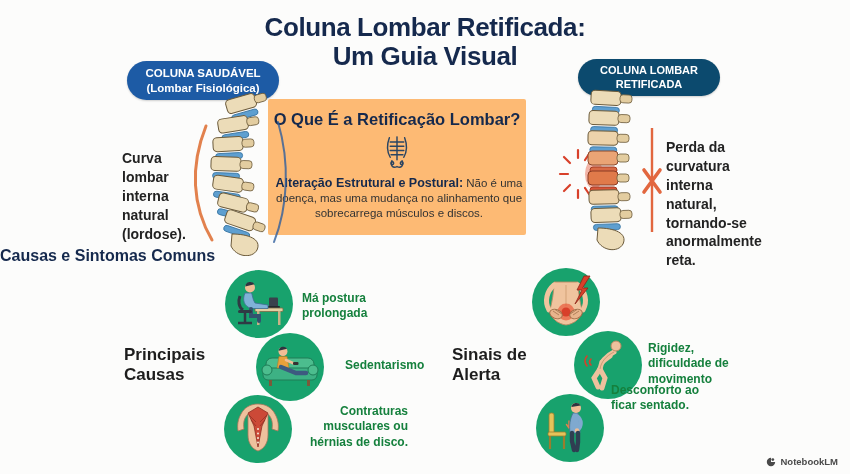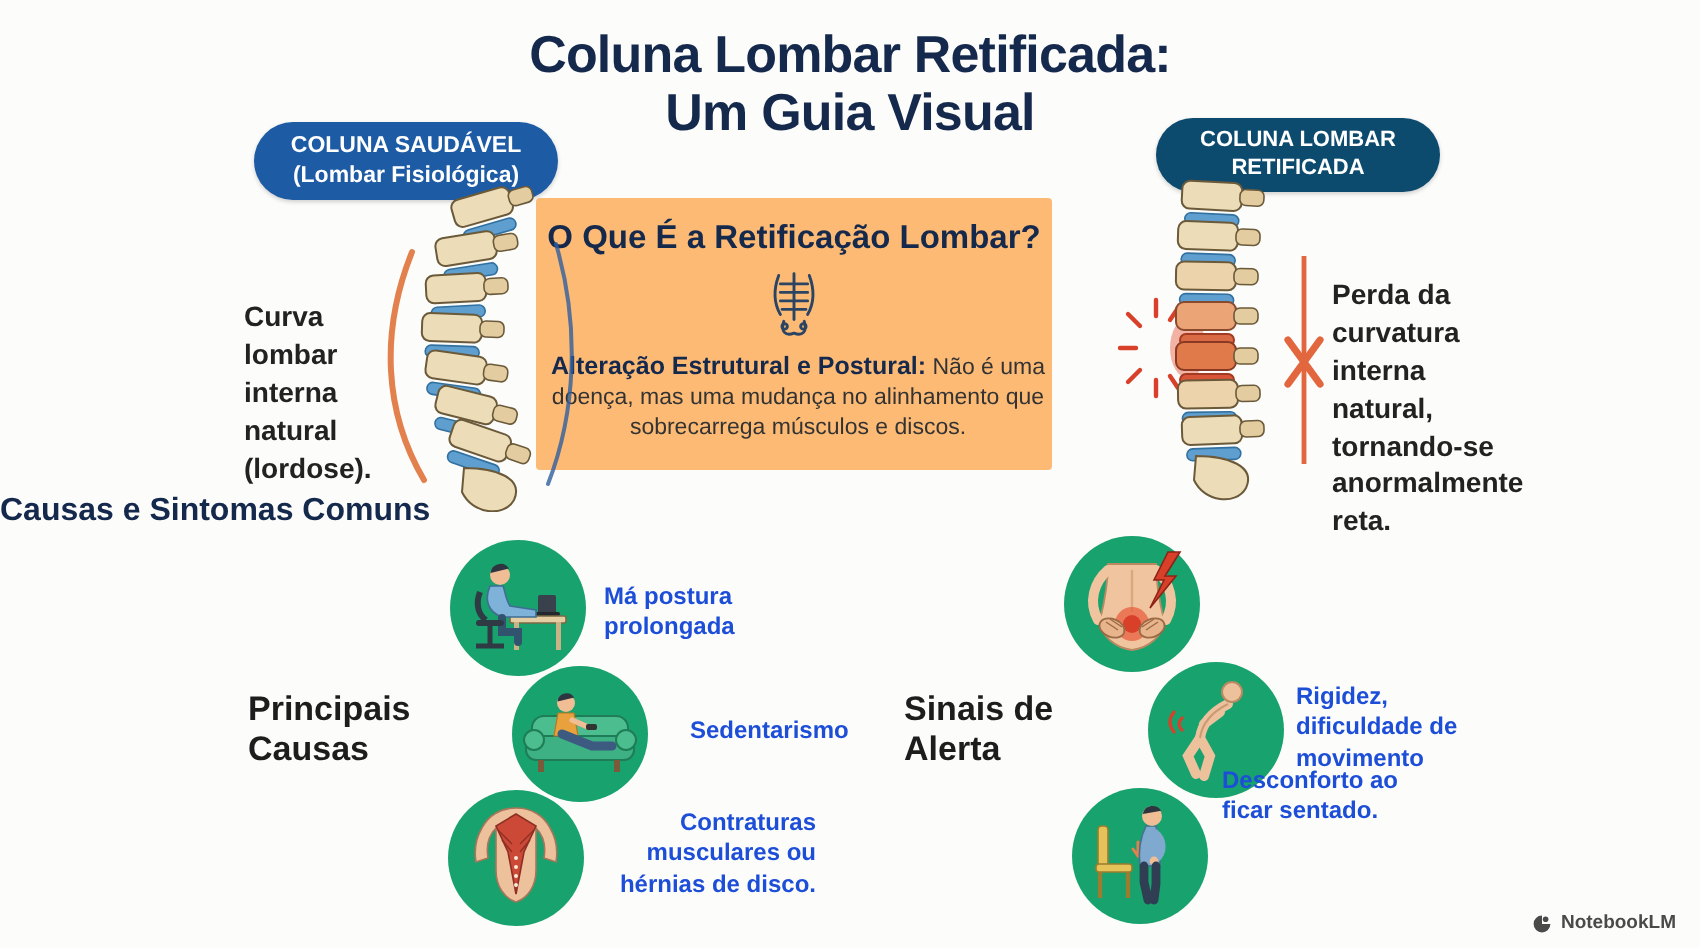--- a/index.html
+++ b/index.html
@@ -40,21 +40,21 @@
   .section-heading { position:absolute; top:247px; left:0; right:0; text-align:left;
                      color:#15294d; font-weight:800; font-size:16px; }
 
   
   .col-heading { position:absolute; font-size:17px; font-weight:700; color:#1d1d1d; line-height:1.18; }
   .col-causes { left:124px; top:345px; width:96px; }
   .col-alerts { left:452px; top:345px; width:88px; }
 
   
   .item-circle { position:absolute; width:68px; height:68px; }
-  .item-label { position:absolute; font-size:12px; font-weight:600; color:#1d4ed8; line-height:1.28; }
+  .item-label { position:absolute; font-size:12px; font-weight:600; color:#15803d; line-height:1.28; }
   .c1-circle { left:225px; top:270px; }
   .c1-label  { left:302px; top:291px; width:80px; }
   .c2-circle { left:256px; top:333px; }
   .c2-label  { left:345px; top:358px; width:110px; }
   .c3-circle { left:224px; top:395px; }
   .c3-label  { left:300px; top:404px; width:108px;text-align:right; }
   .a1-circle { left:532px; top:268px; }
   .a1-label  { left:609px; top:290px; width:88px; }
   .a2-circle { left:574px; top:331px; }
   .a2-label  { left:648px; top:341px; width:92px; }

